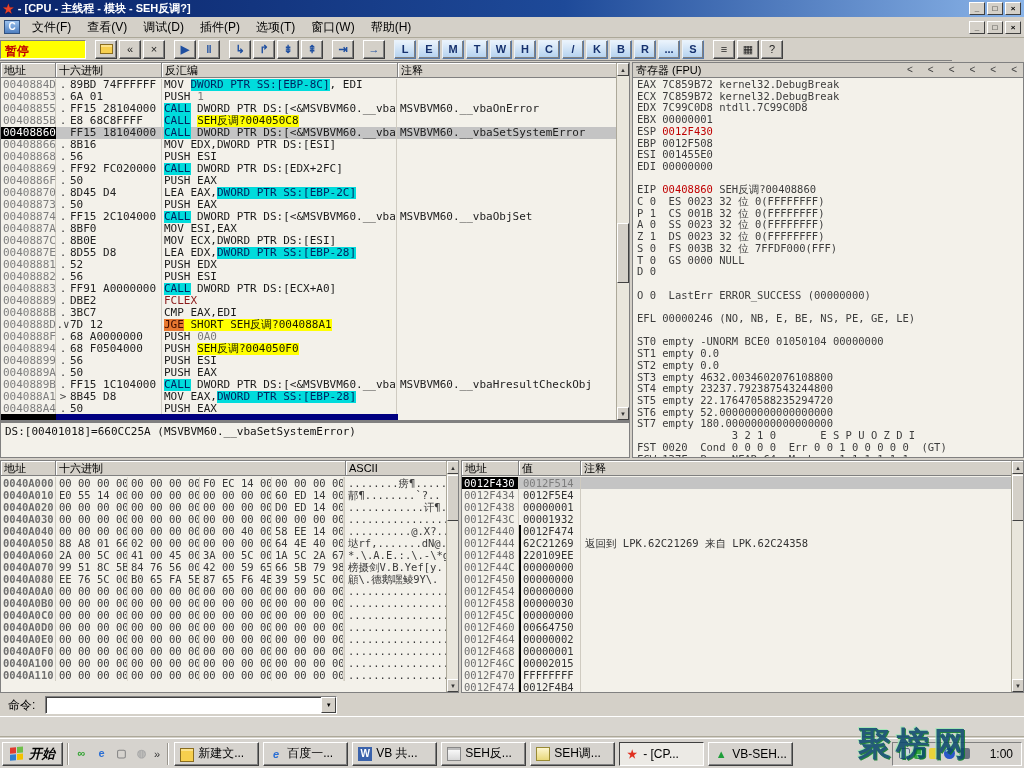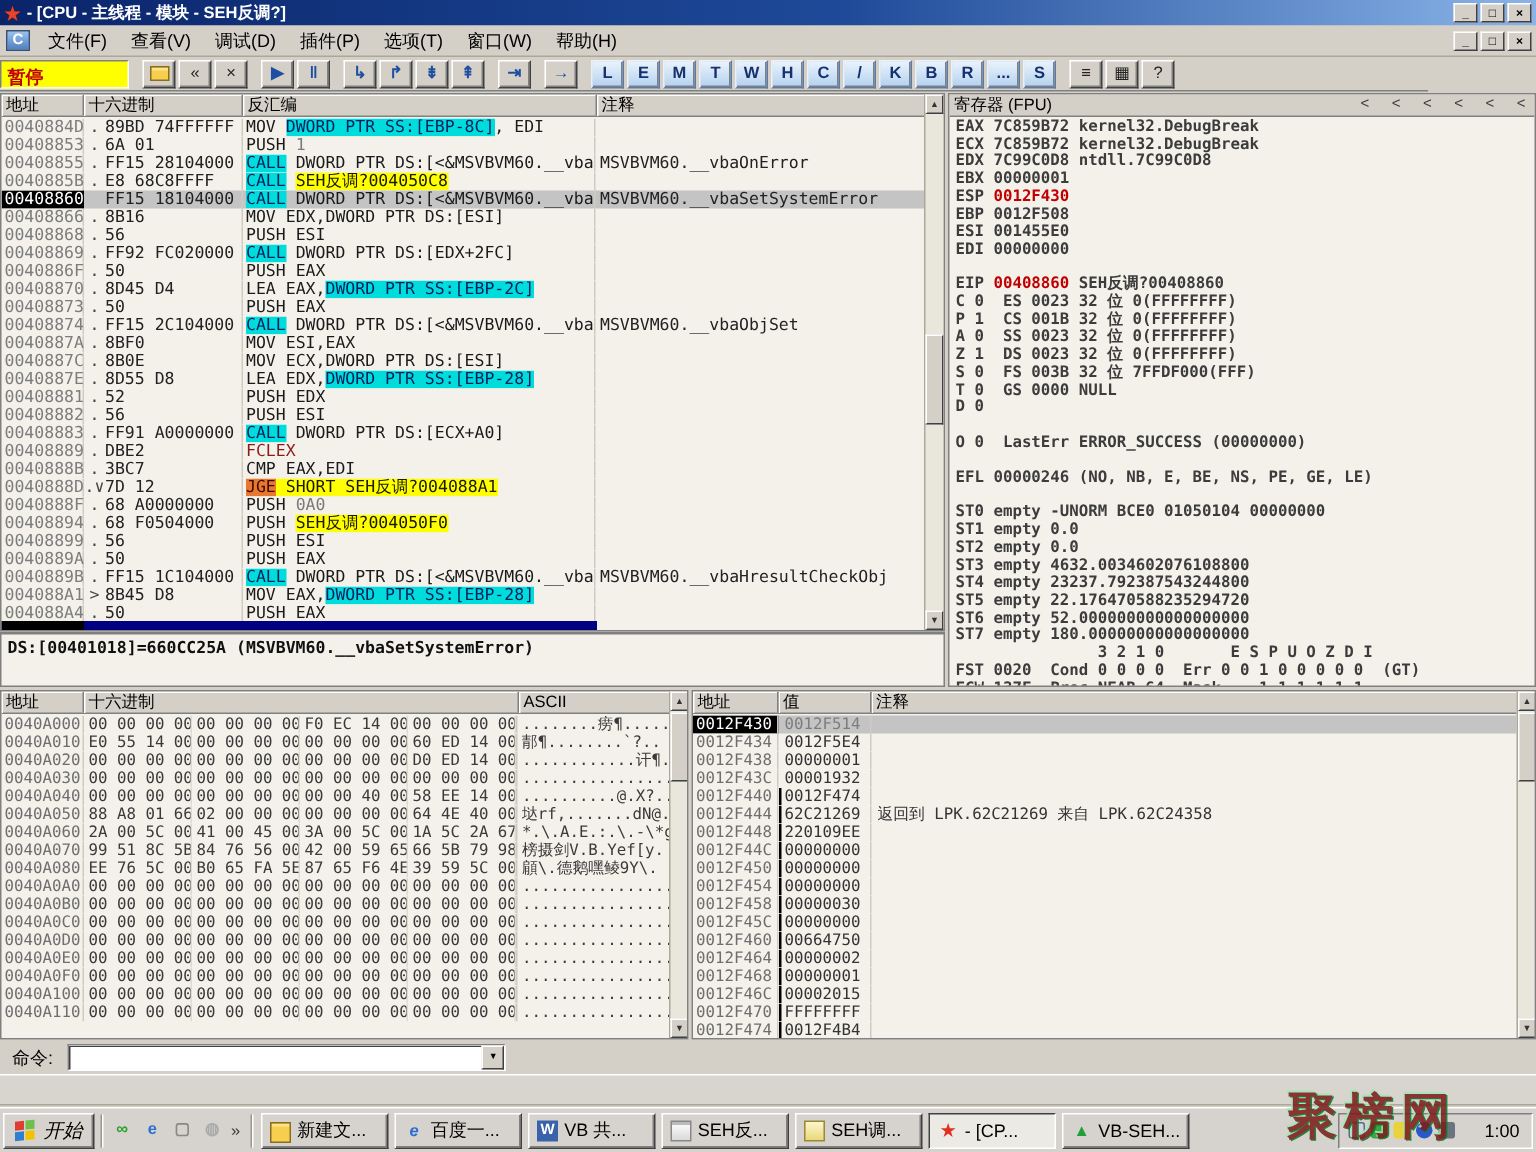--- a/index.html
+++ b/index.html
@@ -34,21 +34,21 @@
     border-color:#e9f2fb #5a7ba8 #5a7ba8 #e9f2fb; font-size:11px; }
   .tsep { width:7px; }
   .ico-folder { display:inline-block; width:13px; height:10px; background:#f7cf4e; border:1px solid #8a6d1f;
     box-shadow:inset 0 2px 0 #fce28a; margin-top:3px; }
 
   
   .pane { position:absolute; background:#f3f1ea; border:1px solid #808080; overflow:hidden; }
   .pane-header { display:flex; height:15px; background:#d4d0c8; font-size:11px; line-height:14px;
     border-bottom:1px solid #808080; }
   .hcell { padding-left:3px; border-right:1px solid #808080; box-shadow:inset 1px 1px 0 #fff; overflow:hidden; }
-  .mono { font-family:"DejaVu Sans Mono", monospace;font-weight:bold; }
+  .mono { font-family:"DejaVu Sans Mono", monospace; }
 
   
   #disasm-pane { left:0; top:62px; width:630px; height:359px; }
   #disasm-body { position:absolute; left:0; top:16px; right:13px; bottom:0; }
   .dis-row { display:flex; height:12px; font-size:11px; line-height:12px; white-space:pre; overflow:hidden;
     font-family:"DejaVu Sans Mono", monospace; }
   .dis-row.sel { background:#c4c4c4; }
   .c-addr { width:55px; color:#7d7d7d; padding-left:2px; border-right:1px solid #cfcbc1; flex:none; }
   .sel .c-addr { background:#000; color:#fff; border-right-color:#000; }
   .c-mark { width:14px; color:#444; text-align:center; flex:none; }
@@ -73,21 +73,21 @@
     line-height:11.7px; white-space:pre; color:#3c3c3c; }
   .r-red { color:#c00000; }
   .reg-collapse { display:flex; margin-left:auto; gap:15px; padding-right:6px; }
   .reg-collapse span { color:#404040; font-size:10px; }
 
   
   #dump-pane { left:0; top:460px; width:459px; height:233px; }
   #dump-body { position:absolute; top:16px; left:0; right:12px; bottom:0; }
   .dump-row { display:flex; height:12px; font-size:10.5px; line-height:12px; white-space:pre;
     font-family:"DejaVu Sans Mono", monospace; color:#3a3a3a; overflow:hidden; }
-  .d-addr { width:55px; color:#6e6e6e; padding-left:2px; border-right:1px solid #cfcbc1; flex:none; }
+  .d-addr { width:55px; color:#6e6e6e; padding-left:2px; border-right:1px solid #cfcbc1; flex:none;font-weight:bold; }
   .d-grp { width:72px; padding-left:3px; border-right:1px solid #dedacf; flex:none; overflow:hidden; }
   .d-ascii { flex:1; padding-left:3px; overflow:hidden; border-left:1px solid #cfcbc1; }
 
   #stack-pane { left:461px; top:460px; width:563px; height:233px; }
   #stack-body { position:absolute; top:16px; left:0; right:12px; bottom:0; }
   .stk-row { display:flex; height:12px; font-size:10.5px; line-height:12px; white-space:pre;
     font-family:"DejaVu Sans Mono", monospace; color:#333; overflow:hidden; }
   .stk-row.sel { background:#c4c4c4; }
   .s-addr { width:57px; color:#6e6e6e; padding-left:2px; border-right:1px solid #cfcbc1; flex:none; }
   .sel .s-addr { background:#000; color:#fff; }
@@ -115,21 +115,21 @@
   .combo-btn { position:absolute; right:0; top:0; width:15px; height:16px; background:#d4d0c8;
     border:1px solid; border-color:#fff #404040 #404040 #fff; font-size:6px; text-align:center; line-height:14px; }
   #statusstrip { position:absolute; left:0; top:716px; width:1024px; height:21px; background:#d8d5cf;
     border-top:1px solid #fff; box-shadow:inset 0 -1px 0 #aca899; }
 
   
   #taskbar { position:absolute; left:0; top:738px; width:1024px; height:30px; background:#d6d3ce;
     border-top:1px solid #fff; display:flex; align-items:center; padding:0 2px; }
   #start-btn { height:24px; display:flex; align-items:center; gap:4px; padding:0 7px; background:#d6d3ce;
     border:1px solid; border-color:#fff #404040 #404040 #fff; box-shadow:inset -1px -1px 0 #808080;
-    font-size:13px; font-weight:normal; font-style:italic; }
+    font-size:13px; font-weight:bold; font-style:italic; }
   .winflag { width:15px; height:14px; display:grid; grid-template:6px 6px / 6px 6px; gap:1px; transform:skewY(-6deg); }
   .winflag i:nth-child(1){background:#e03c31;} .winflag i:nth-child(2){background:#6fbf4a;}
   .winflag i:nth-child(3){background:#2f7fd0;} .winflag i:nth-child(4){background:#f3c100;}
   .tb-sep { width:1px; height:22px; background:#9a968e; margin:0 4px; box-shadow:1px 0 0 #fff; }
   .ql { display:flex; align-items:center; gap:5px; padding:0 2px; }
   .ql-ico { width:15px; height:15px; font-size:11px; line-height:15px; text-align:center; font-weight:bold; }
   .chev { font-size:11px; color:#333; padding:0 3px; }
   .taskbtn { width:85px; height:24px; margin:0 2px; display:flex; align-items:center; gap:4px; padding:0 5px;
     background:#d6d3ce; border:1px solid; border-color:#fff #404040 #404040 #fff;
     box-shadow:inset -1px -1px 0 #808080; font-size:12px; white-space:nowrap; overflow:hidden; }
@@ -145,21 +145,21 @@
   #tray { margin-left:auto; height:24px; display:flex; align-items:center; gap:16px; padding:0 8px 0 6px;
     border:1px solid; border-color:#808080 #fff #fff #808080; font-size:12px; }
   .tray-ico { width:11px; height:11px; border-radius:2px; }
   .tri-kb { background:#cfd6e2; border:1px solid #5a6b85; }
   .tri-a { background:#35a843; } .tri-b { background:#e9d23a; }
   .tri-c { background:#2a57c9; border-radius:50%; } .tri-d { background:#6b7280; }
   #clock { padding-left:4px; }
 
   
   #watermark { position:absolute; right:52px; bottom:1px; font-size:33px; font-weight:bold;
-    letter-spacing:5px; color:#7f1d1d; opacity:0.88; z-index:50;
+    letter-spacing:5px; color:#0c4a6e; opacity:0.88; z-index:50;
     text-shadow:1px 1px 0 #0c7a2a, -1px -1px 0 #9fe8b4; }
 </style>
 </head>
 <body>
 
 <div id="root">
 
   <div class="titlebar">
     <span class="app-ico">★</span>
     <span>- [CPU - 主线程 - 模块 - SEH反调?]</span>

